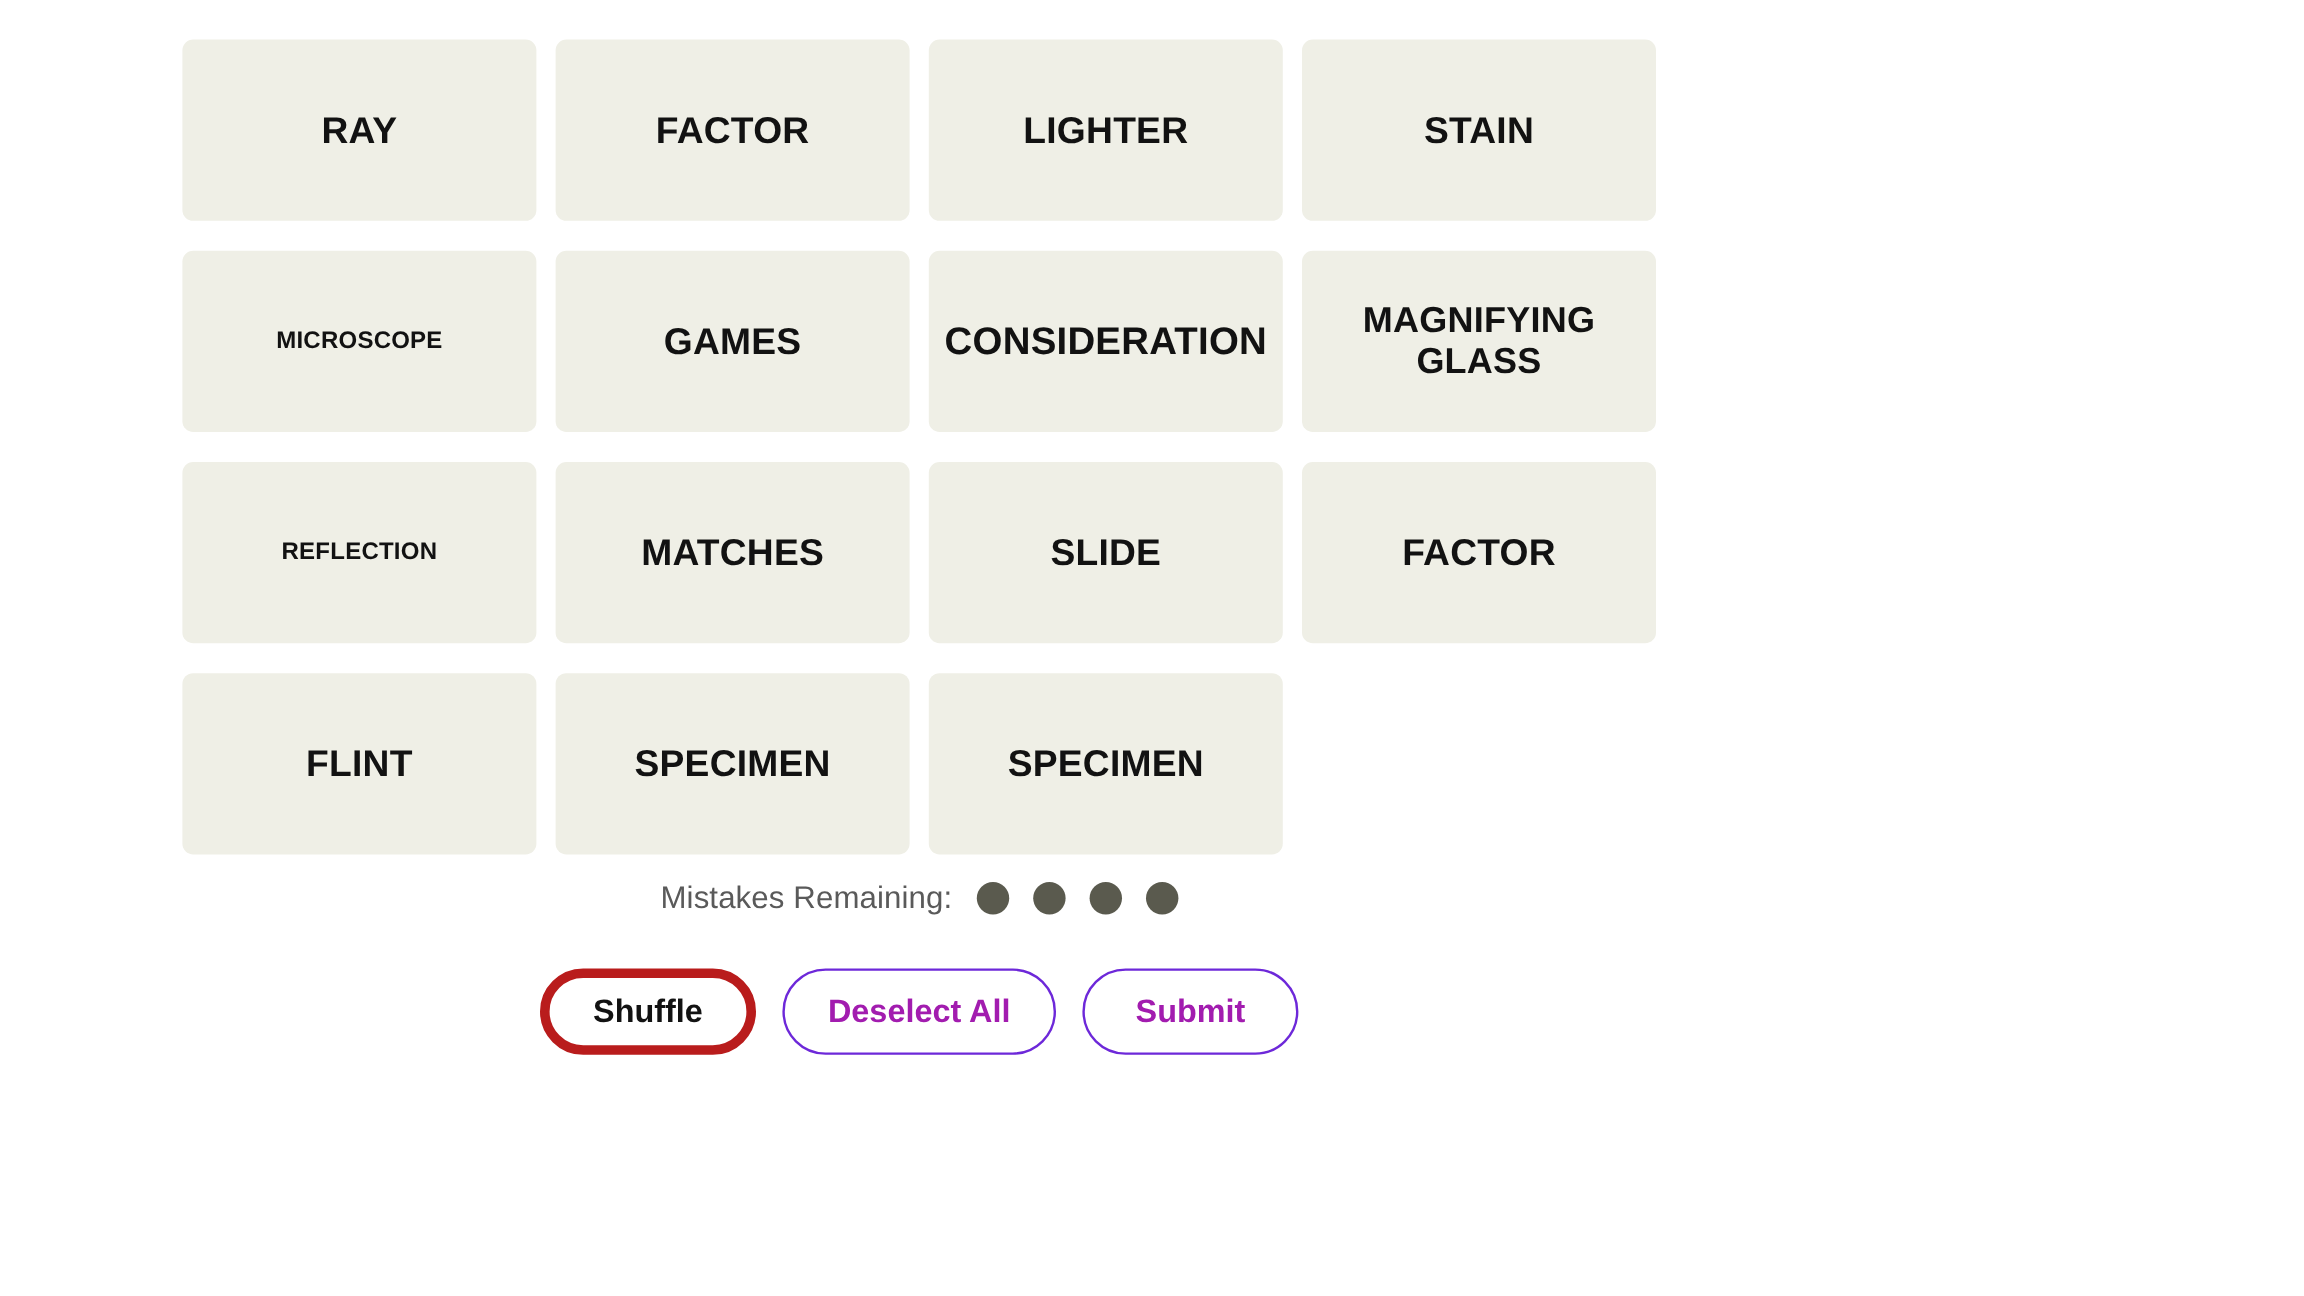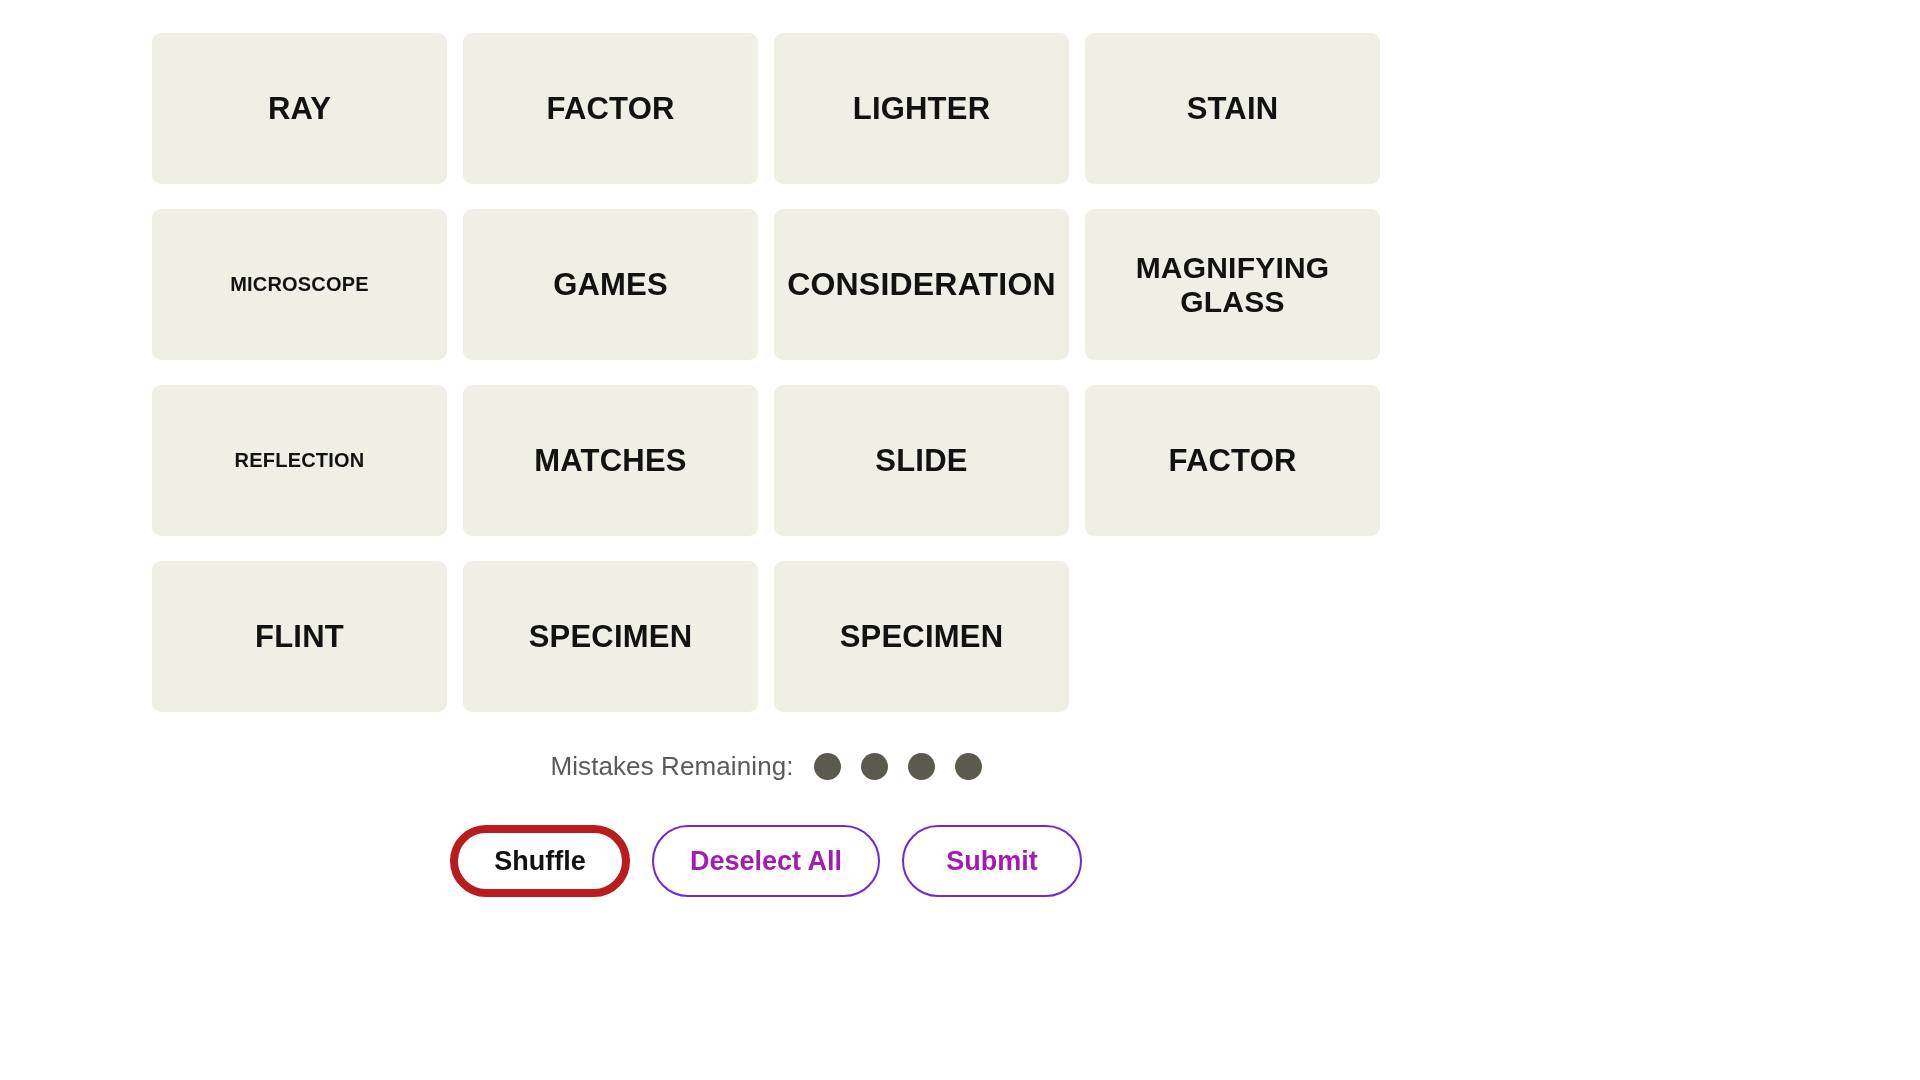--- a/index.html
+++ b/index.html
@@ -58,21 +58,21 @@
   }
 
   
   .fs-lg   { font-size: 31px; }
   .fs-md   { font-size: 20px; }
   .fs-sm   { font-size: 32px; }
   .fs-wrap { font-size: 30px; }
 
   
   .mistakes {
-    margin-top: 37px;
+    margin-top: 19px;
     display: flex;
     align-items: center;
     justify-content: center;
     gap: 15px;
     height: 34px;
   }
   .mistakes-label {
     font-size: 26px;
     color: #5A5A5A;
     font-family: "Liberation Sans", sans-serif;

